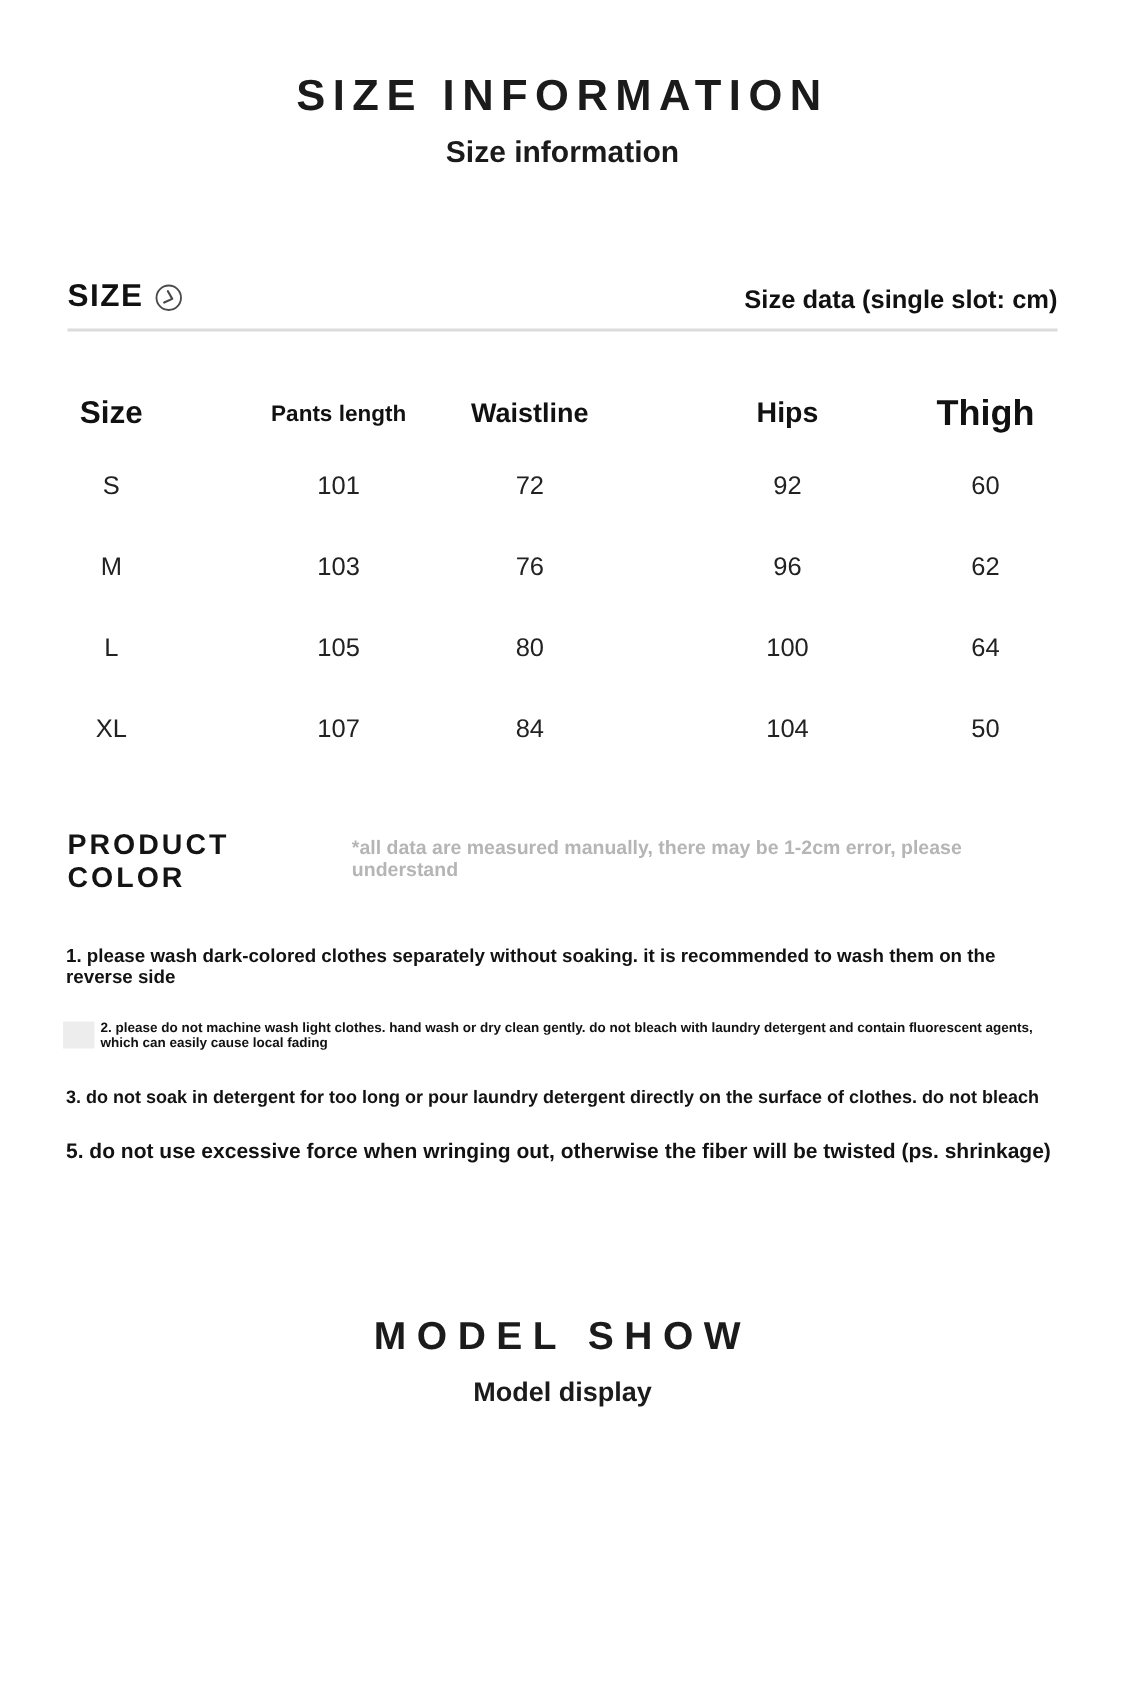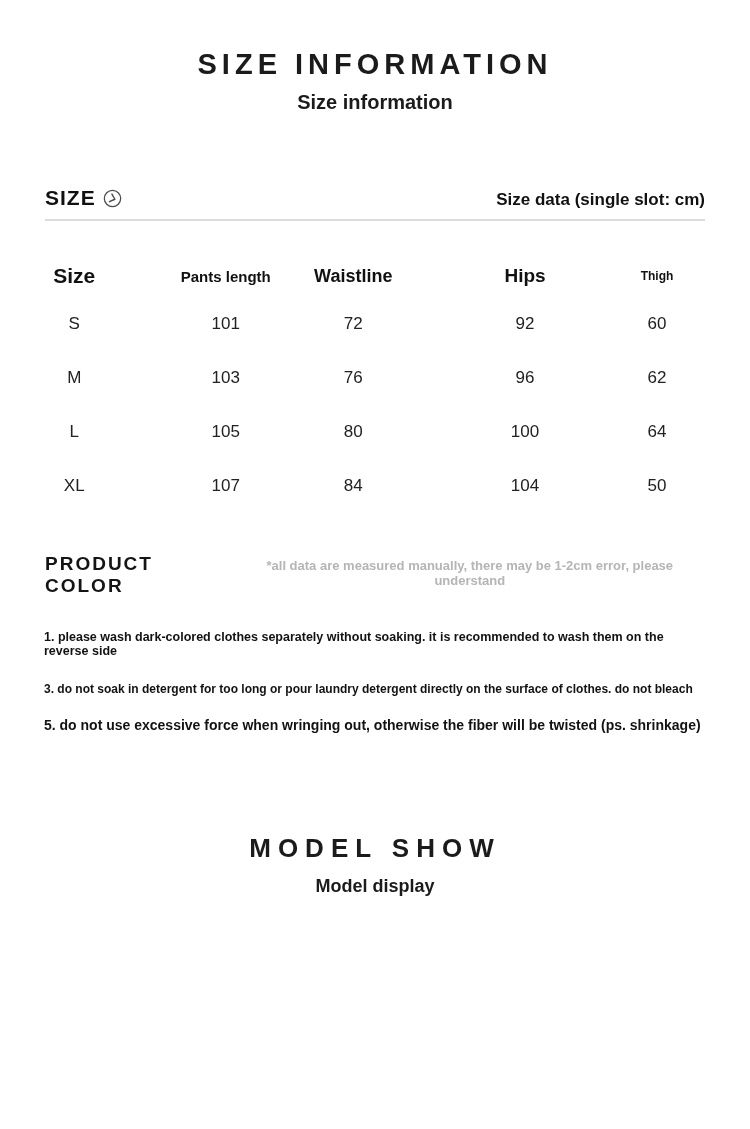--- a/index.html
+++ b/index.html
@@ -47,33 +47,33 @@
   .c1 { left: 9.9%; }
   .c2 { left: 30.1%; }
   .c3 { left: 47.1%; }
   .c4 { left: 70.0%; }
   .c5 { left: 87.6%; }
   .head .cell { font-weight: 700; color: #111; }
   .head .c1 { font-size: 21px; }
   .head .c2 { font-size: 15px; }
   .head .c3 { font-size: 18px; }
   .head .c4 { font-size: 19px; }
-  .head .c5 { font-size: 12px; }
+  .head .c5 { font-size: 24px; }
 
   
   .product-color-bar {
     margin: 40px 45px 0 45px;
     display: flex; justify-content: space-between; align-items: baseline;
   }
   .product-color-label {
     font-size: 19px; font-weight: 700; letter-spacing: 2px; color: #141414;
   }
   .measure-note {
     font-size: 13px; font-weight: 600; color: #b5b5b5;
-    text-align: center;
+    text-align: left;
   }
 
   
   .washing { margin: 0 42px; }
   .washing-heading {
     margin-top: 108px;
     padding-bottom: 9px;
     border-bottom: 2px solid #e3e3e3;
     font-size: 19px; font-weight: 700; color: #101010;
   }
@@ -153,20 +153,24 @@
   </div>
 </div>
 
 <div class="product-color-bar">
   <span class="product-color-label">PRODUCT COLOR</span>
   <span class="measure-note">*all data are measured manually, there may be 1-2cm error, please understand</span>
 </div>
 
 <div class="washing">
   <div class="wash-item w1">1. please wash dark-colored clothes separately without soaking. it is recommended to wash them on the reverse side</div>
+  <div class="wash-item w2">
+    <span class="graybox"></span>
+    <span>2. please do not machine wash light clothes. hand wash or dry clean gently. do not bleach with laundry detergent and contain fluorescent agents,  which can easily cause local fading</span>
+  </div>
   <div class="wash-item w3">3. do not soak in detergent for too long or pour laundry detergent directly on the surface of clothes. do not bleach</div>
   <div class="wash-item w5">5. do not use excessive force when wringing out, otherwise the fiber will be twisted (ps. shrinkage)</div>
 </div>
 
 <div class="model-show">
   <div class="model-title">MODEL SHOW</div>
   <div class="model-subtitle">Model display</div>
 </div>
 
 </body></html>

